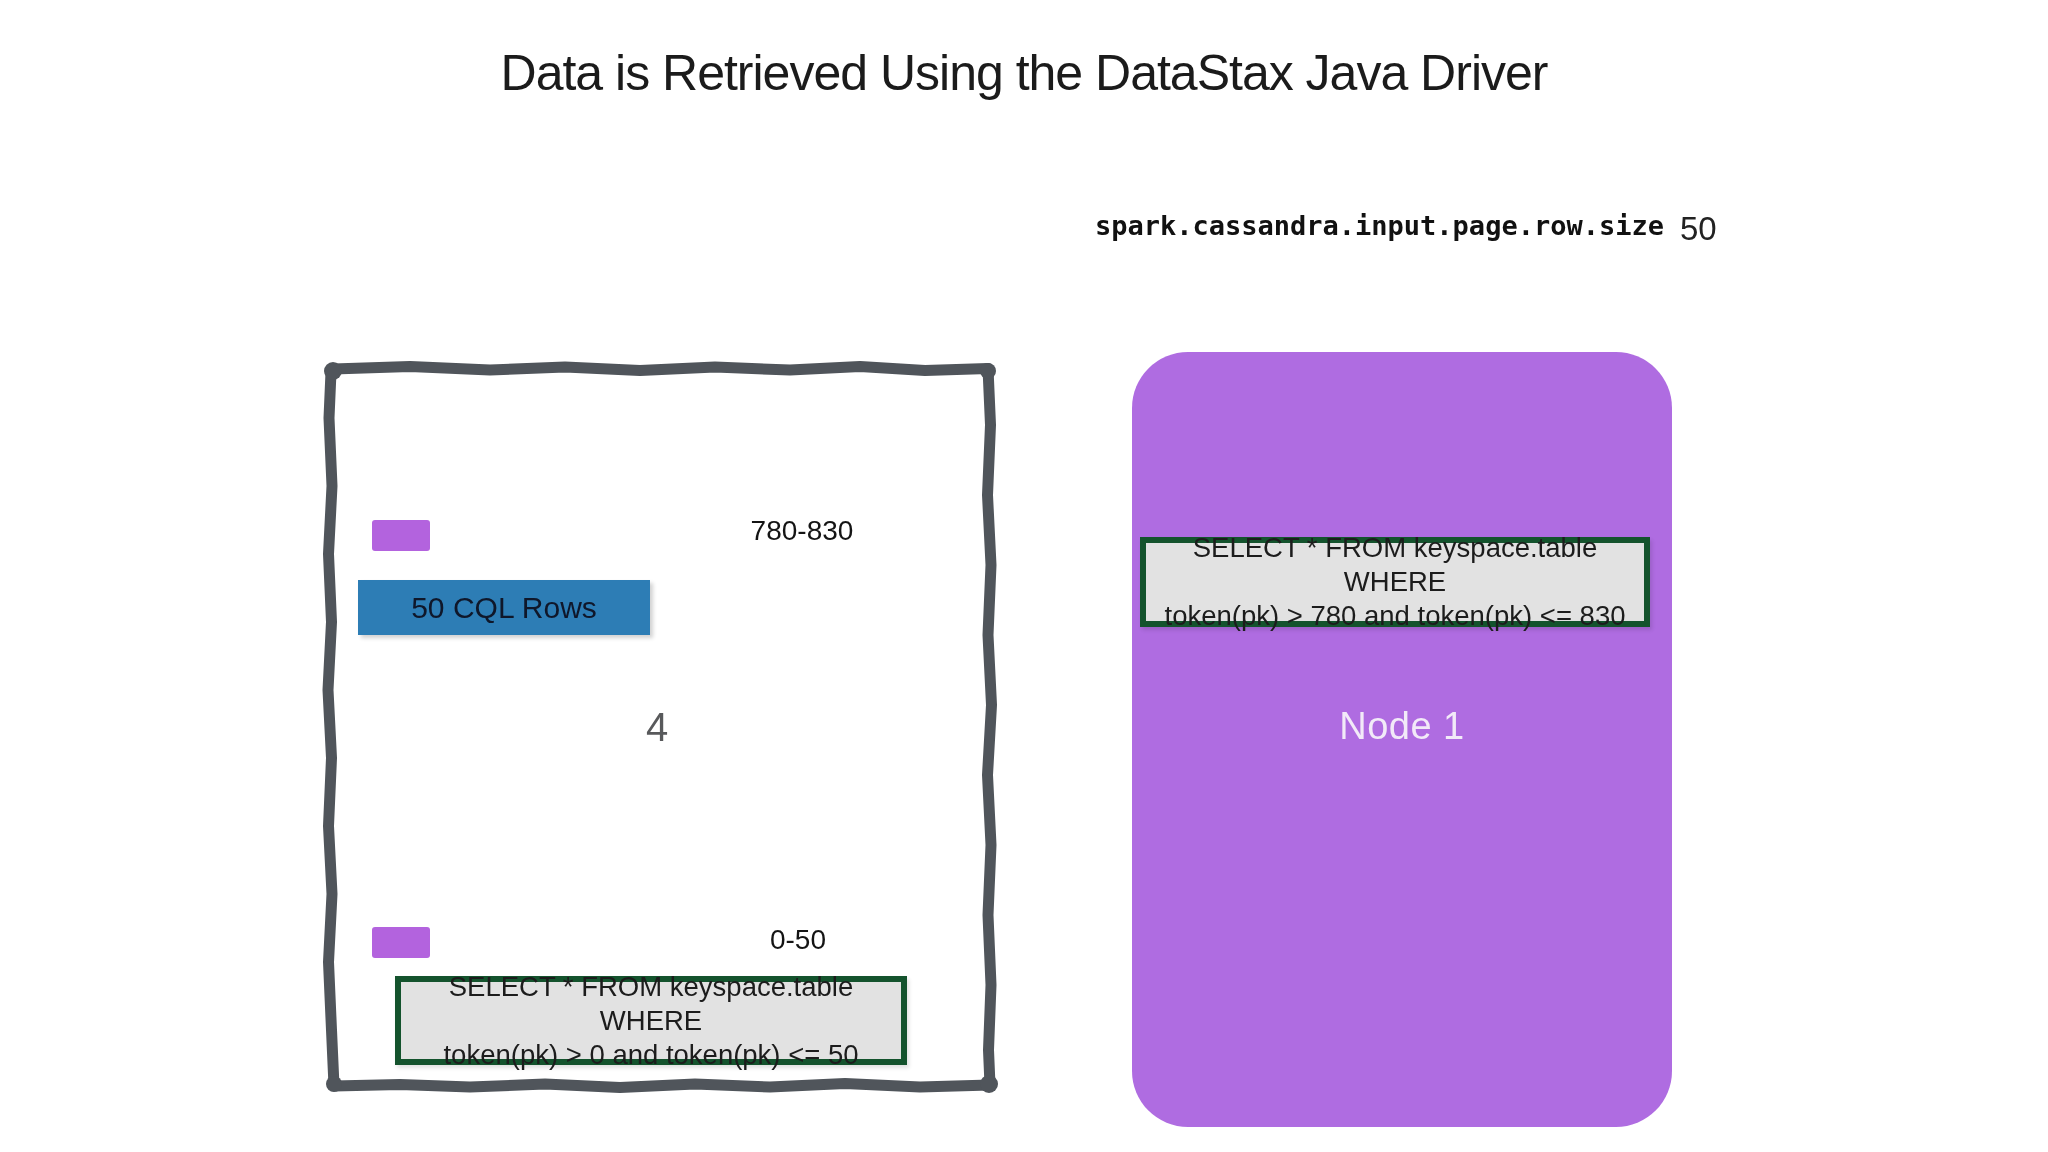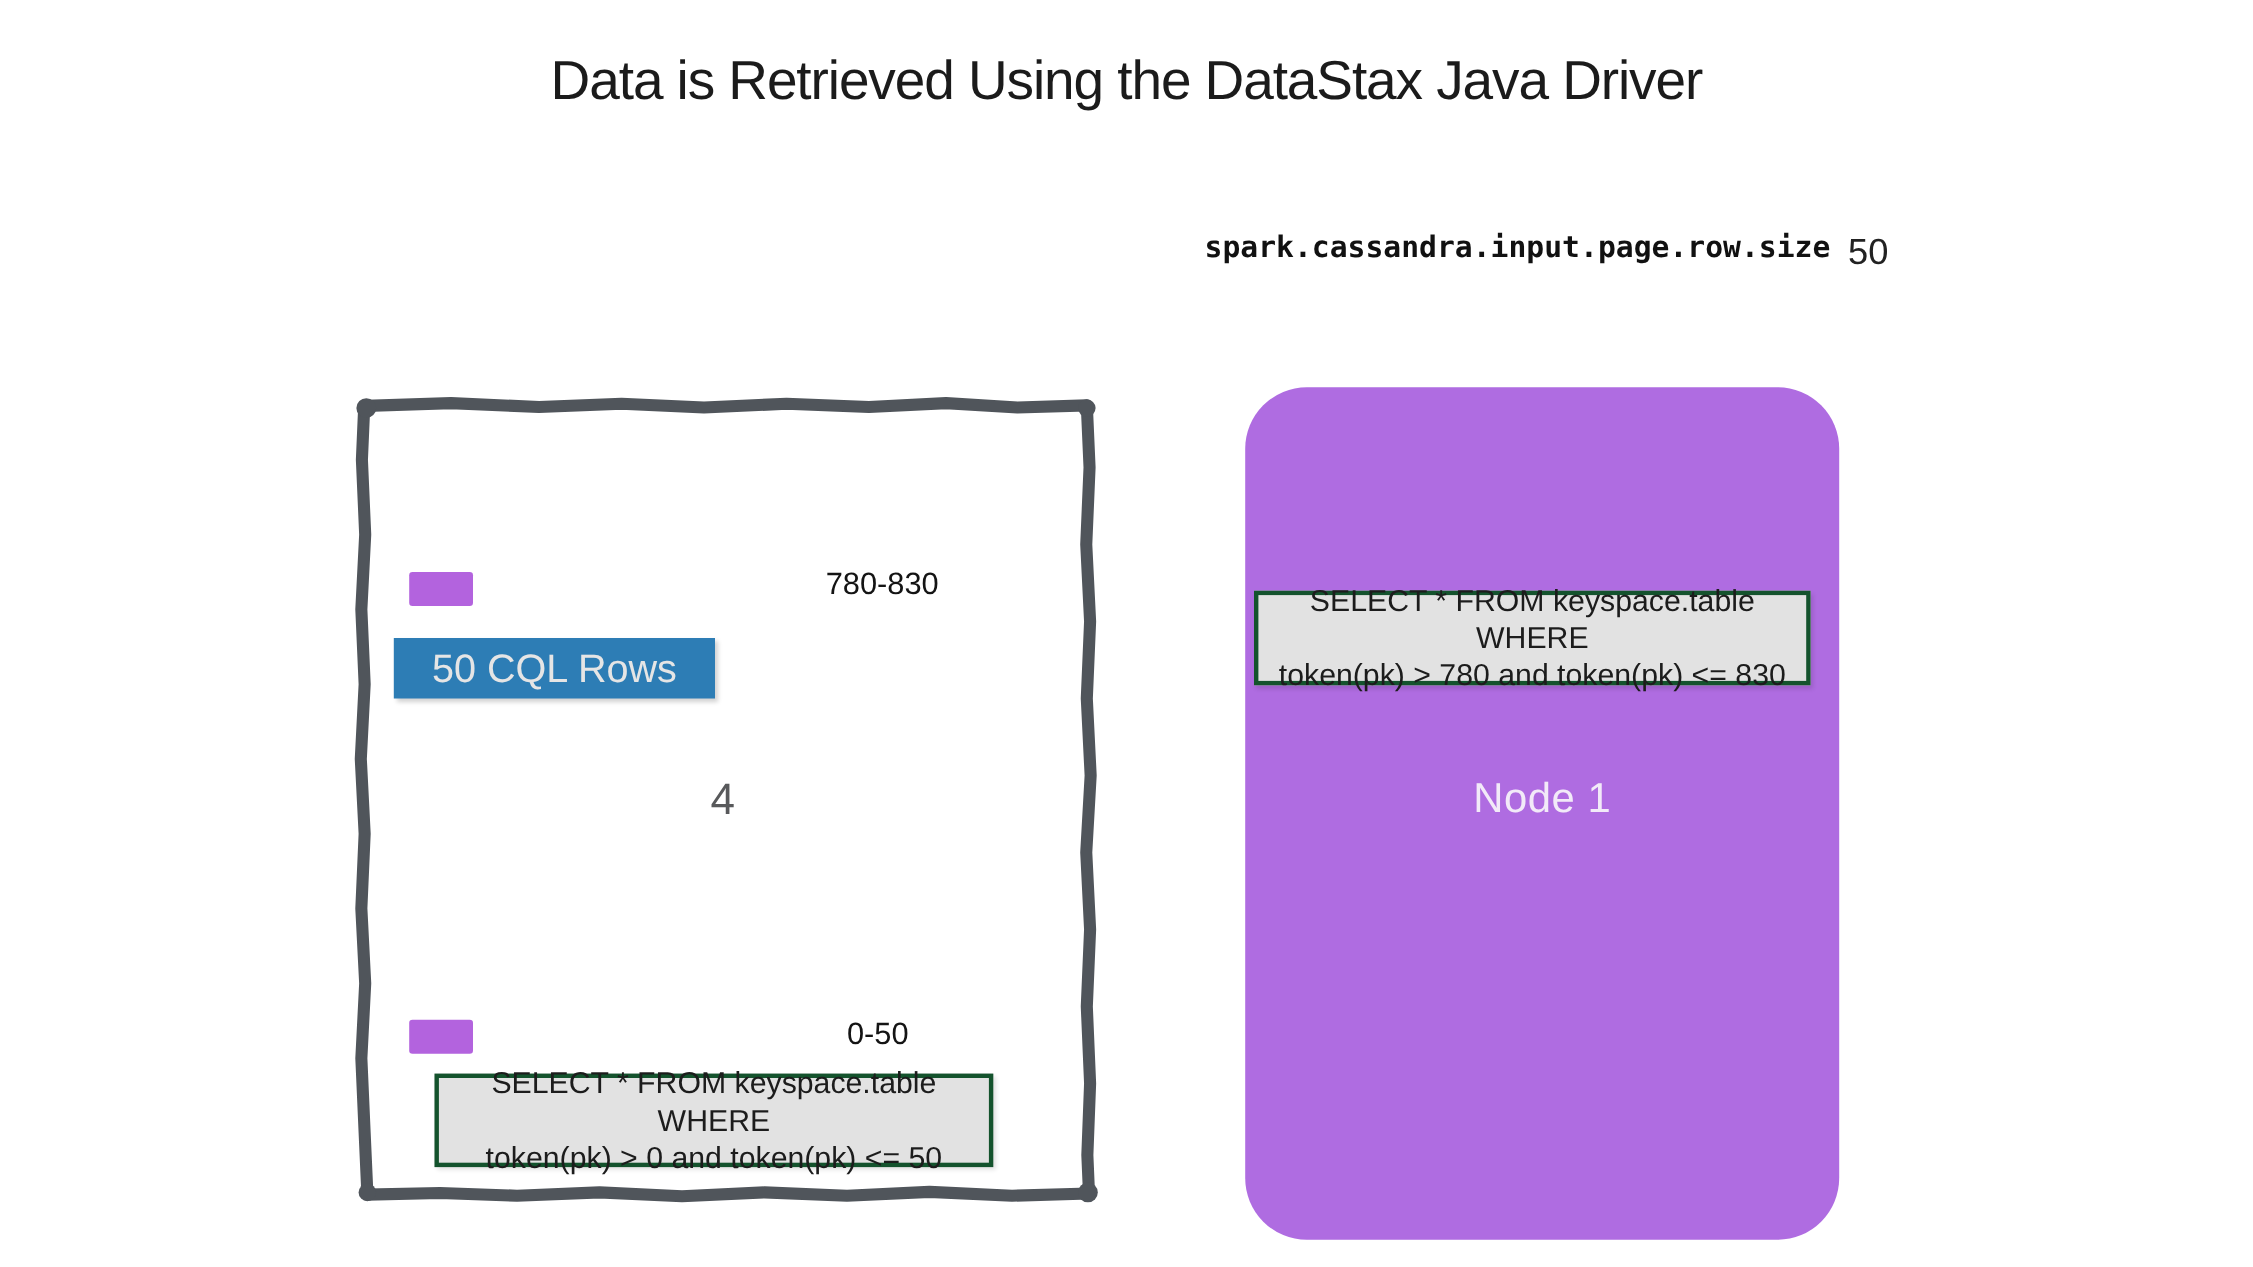--- a/index.html
+++ b/index.html
@@ -26,30 +26,30 @@
   }
   .chip-top{left:372px;top:520px;}
   .chip-bottom{left:372px;top:927px;}
   .range-label{
     position:absolute;width:240px;text-align:center;font-size:28px;color:#141414;
   }
   .range-top{left:682px;top:515px;}
   .range-bottom{left:678px;top:924px;}
   .cql-rows{
     position:absolute;left:358px;top:580px;width:292px;height:55px;
-    background:#2d7db5;color:#e5e5e5;font-size:36px;font-weight:400;
+    background:#2d7db5;color:#0f172a;font-size:30px;font-weight:400;
     display:flex;align-items:center;justify-content:center;
     box-shadow:3px 3px 4px rgba(0,0,0,0.18);
   }
   .count{
     position:absolute;left:607px;top:705px;width:100px;text-align:center;
     font-size:40px;color:#58595b;
   }
   .query-box{
-    position:absolute;background:#e2e2e2;border:4px solid #14532d;
+    position:absolute;background:#e2e2e2;border:6px solid #14532d;
     display:flex;flex-direction:column;align-items:center;justify-content:center;
     font-size:27.5px;line-height:34px;color:#1c1c1c;text-align:center;
     box-shadow:2px 3px 4px rgba(0,0,0,0.12);
   }
   .query-left{left:395px;top:976px;width:500px;height:77px;}
   .query-right{left:1140px;top:537px;width:498px;height:78px;}
   .node{
     position:absolute;left:1132px;top:352px;width:540px;height:775px;
     background:#af6ce1;border-radius:56px;
   }

